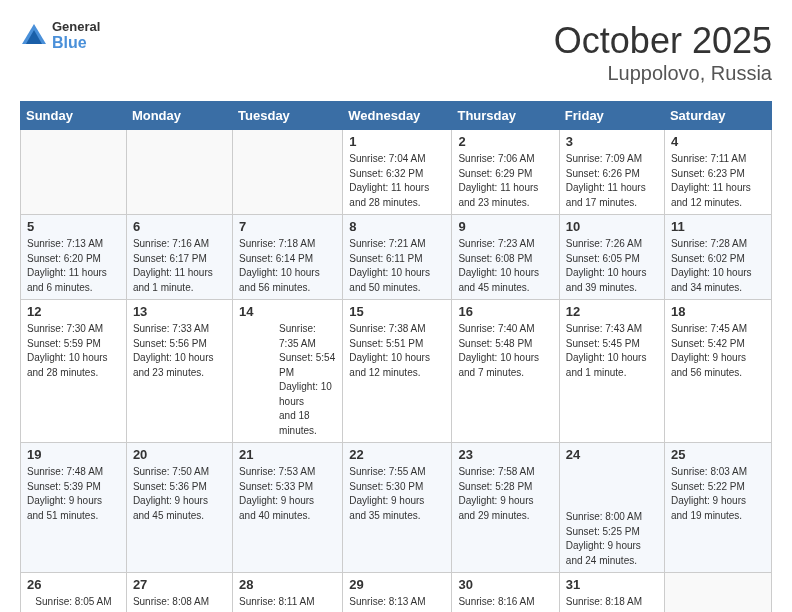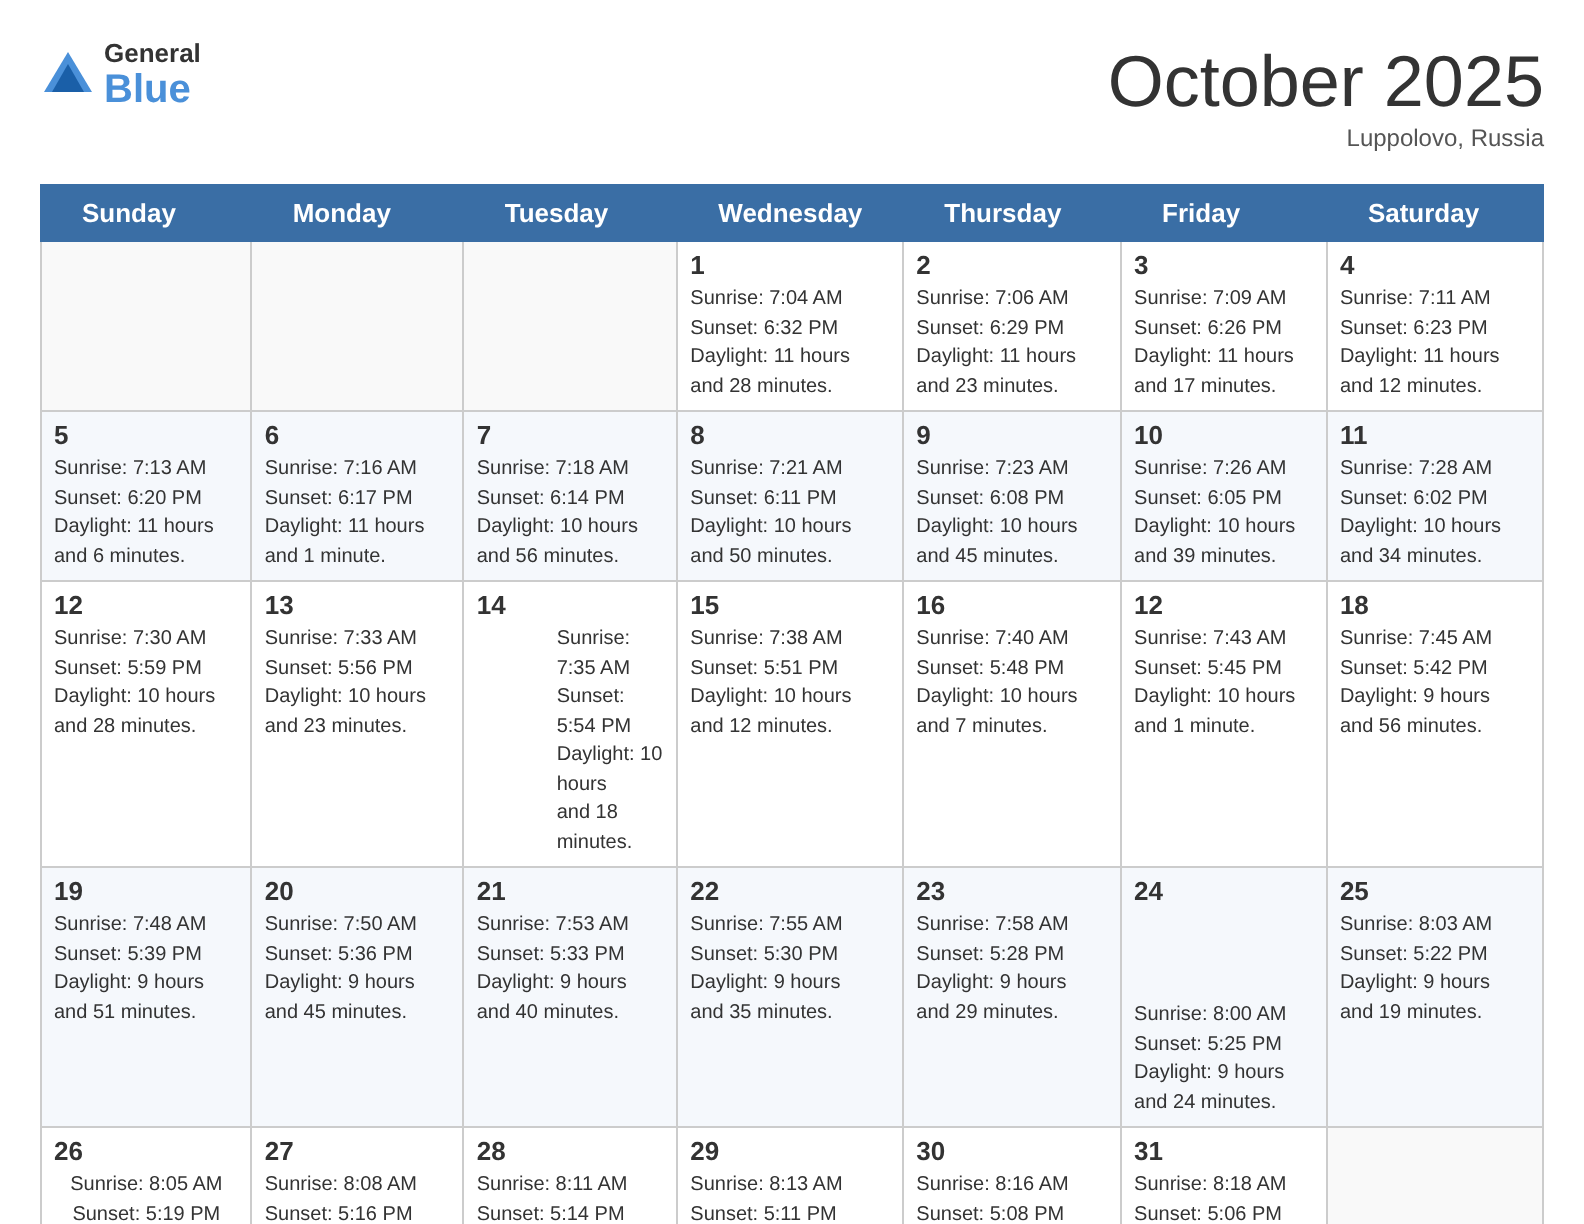--- a/index.html
+++ b/index.html
@@ -24,50 +24,50 @@
       display: flex;
       flex-direction: column;
       line-height: 1.1;
     }
     .logo-general {
       font-size: 13px;
       font-weight: bold;
       color: #333;
     }
     .logo-blue {
-      font-size: 20px;
+      font-size: 16px;
       font-weight: bold;
       color: #4a90d9;
     }
     .logo-icon {
       width: 28px;
       height: 28px;
       margin-right: 4px;
     }
     .title-section {
       text-align: right;
     }
     .month-title {
       font-size: 36px;
       font-weight: normal;
       color: #333;
       margin-left: 28px;
     }
     .location {
-      font-size: 12px;
+      font-size: 20px;
       color: #555;
     }
     .calendar {
       width: 100%;
       border-collapse: collapse;
     }
     .calendar th {
       background-color: #3a6ea5;
       color: #fff;
-      padding: 6px 20px;
+      padding: 6px 5px;
       text-align: left;
       font-size: 13px;
       font-weight: bold;
       border: 1px solid #3a6ea5;
     }
     .calendar td {
       border: 1px solid #ccc;
       vertical-align: top;
       padding: 4px 6px;
       width: 113px;

